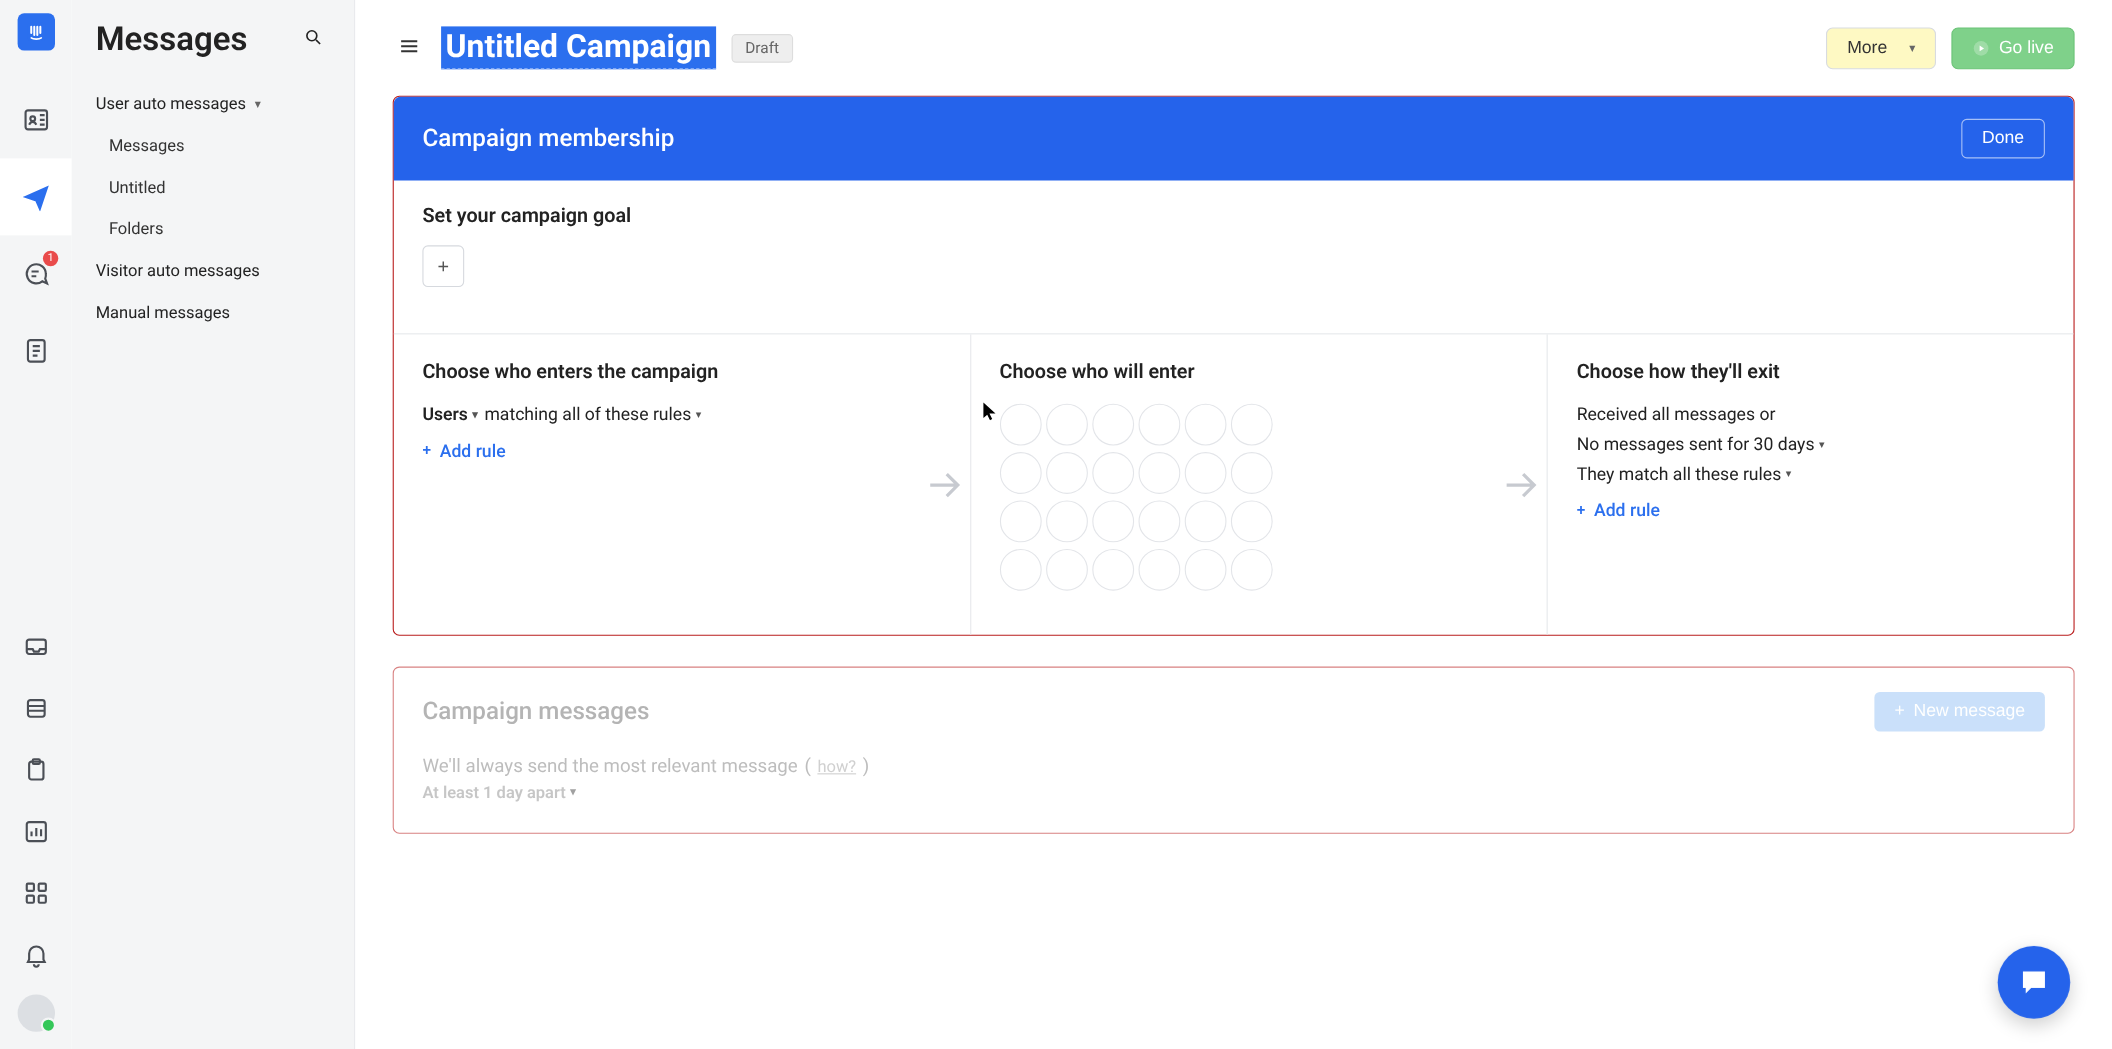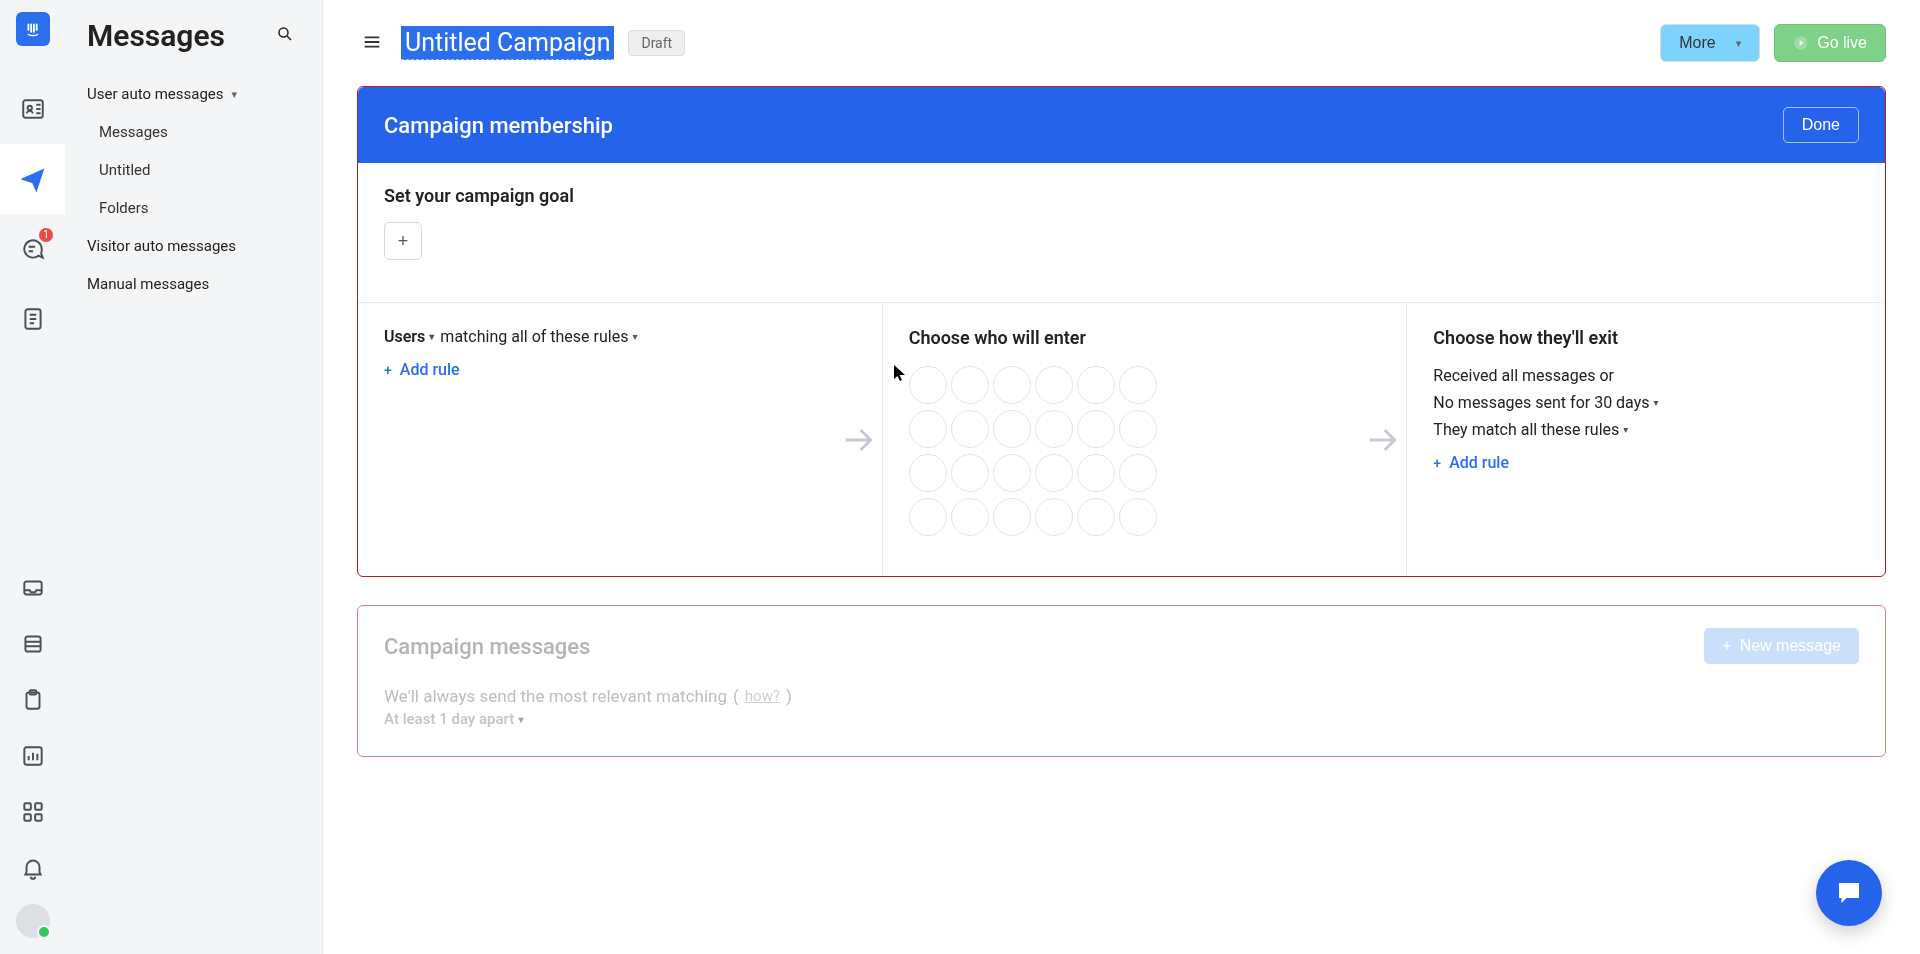--- a/index.html
+++ b/index.html
@@ -30,25 +30,25 @@
 .side-section { padding: 10px 22px; font-size:15px; font-weight:400; cursor:pointer; display:flex; align-items:center; gap:8px;}
 .side-section .caret { font-size:11px; color:#666;}
 .side-sub { padding: 10px 22px 10px 34px; font-size:15px; color:#333; cursor:pointer; }
 
 
 .main { flex:1; display:flex; flex-direction:column; overflow:auto; background:#fff;}
 .topbar { display:flex; align-items:center; padding: 24px 34px; gap:14px; }
 .hamburger { background:none; border:none; cursor:pointer; padding:4px; }
 .hamburger svg{ width:22px; height:22px; stroke:#333; stroke-width:2; fill:none;}
 .title-wrap { display:flex; align-items:center; gap:14px; }
-.title-editable { font-size:25px; font-weight:400; background:#2b6fee; color:#fff; padding:2px 4px; border-bottom:1px dashed #9dbdf7; }
+.title-editable { font-size:29px; font-weight:700; background:#2b6fee; color:#fff; padding:2px 4px; border-bottom:1px dashed #9dbdf7; }
 .status-chip { background:#eee; border:1px solid #ddd; color:#666; font-size:14px; padding:4px 12px; border-radius:4px;}
 .topbar-spacer{flex:1;}
 .btn { display:inline-flex; align-items:center; gap:8px; font-size:16px; border-radius:6px; padding:9px 18px; cursor:pointer; }
-.btn-more{ background:#7dd3fc; border:1px solid #d8dbe0; color:#333;gap:20px;}
+.btn-more{ background:#fef9c3; border:1px solid #d8dbe0; color:#333;gap:20px;}
 .btn-more .caret{font-size:11px; color:#666;}
 .btn-golive{ background:#7fd18a; border:1px solid #6bc377; color:#fff; font-weight:500;}
 .btn-golive svg{width:16px;height:16px;fill:#fff;}
 
 .content{ padding: 0 34px 40px; }
 
 .card{ border:1px solid #b91c1c; border-radius:6px; background:#fff; margin-bottom:28px;}
 .card-header-blue{ background:#2563eb; color:#fff; display:flex; align-items:center; justify-content:space-between; padding:20px 26px; border-radius:6px 6px 0 0;}
 .card-header-blue h2{ font-size:22px; font-weight:500;}
 .btn-done{ background:transparent; border:1px solid rgba(255,255,255,.6); color:#fff; padding:8px 18px; border-radius:5px; cursor:pointer; font-size:16px;}
@@ -229,20 +229,21 @@
         <button class="btn-done">Done</button>
       </div>
       <div class="card-body">
         <div class="goal-row">
           <h3>Set your campaign goal</h3>
           <button class="add-square">+</button>
         </div>
       </div>
       <div class="three-col">
         <div class="col">
+          <h3>Choose who enters the campaign</h3>
           <div class="rule-line">
             <span class="dd">
               <span>Users</span>
               <span class="caret">▾</span>
             </span>
             <span class="dd" style="font-weight:400;">
               <span>matching all of these rules</span>
               <span class="caret">▾</span>
             </span>
           </div>
@@ -318,21 +319,21 @@
     <div class="card faded">
       <div class="card-header-plain">
         <h2>Campaign messages</h2>
         <button class="btn-newmsg">
           <span>+</span>
           <span>New message</span>
         </button>
       </div>
       <div class="card-sub">
         <div class="muted-line">
-          <span>We'll always send the most relevant matching</span>
+          <span>We'll always send the most relevant message</span>
           <span>(</span>
           <a href="#" class="how-link"><span>how?</span></a>
           <span>)</span>
         </div>
         <span class="muted-small dd">
           <span>At least 1 day apart</span>
           <span class="caret">▾</span>
         </span>
       </div>
     </div>

